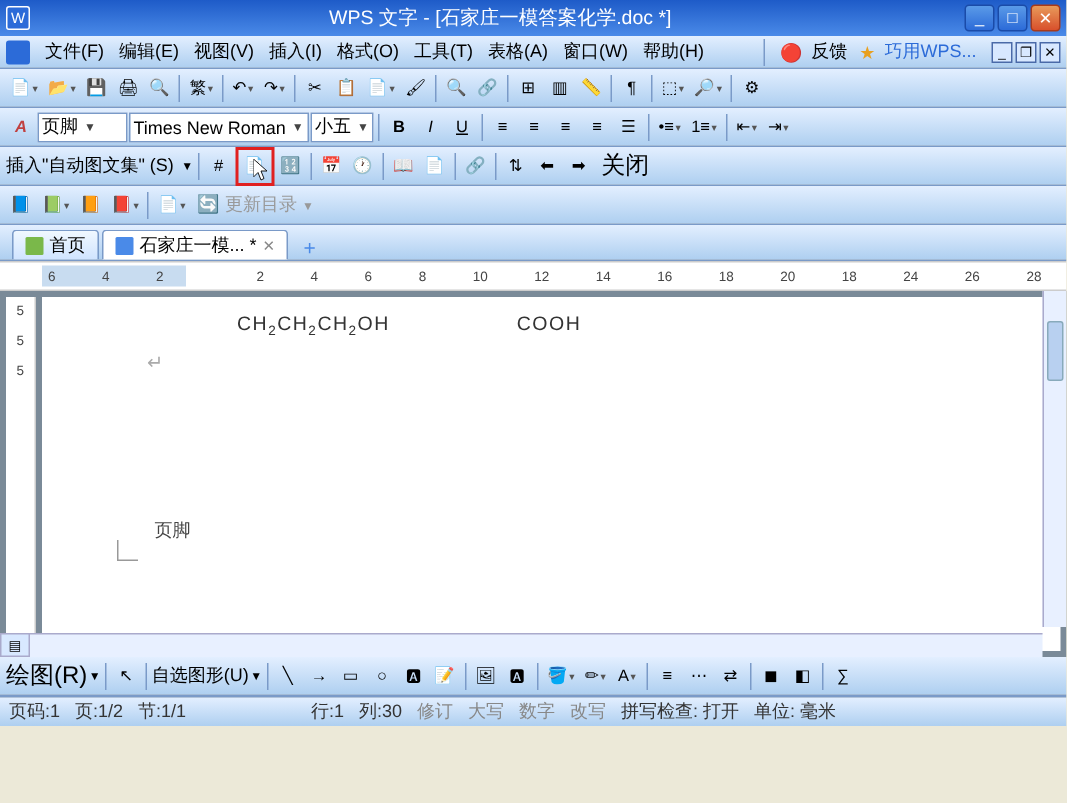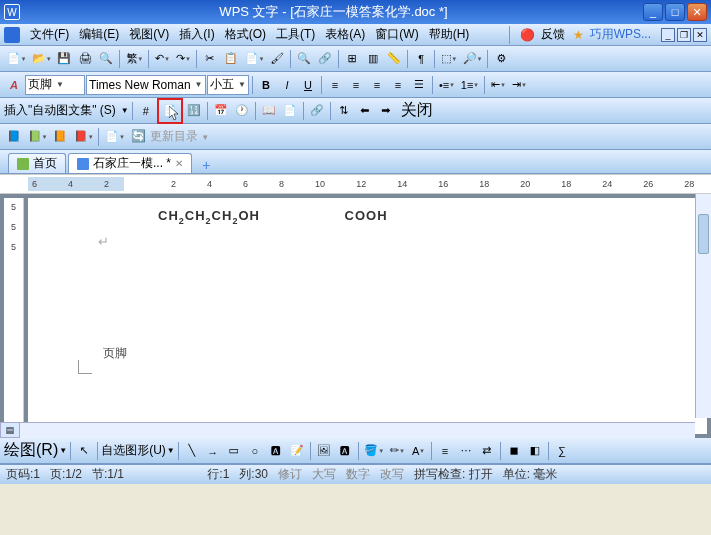--- a/index.html
+++ b/index.html
@@ -29,21 +29,21 @@
 .tab .ticon { width: 12px; height: 12px; background: #4a8ae8; border-radius: 1px; }
 .tab .ticon.home { background: #7ab84a; }
 .tab .close { font-size: 10px; color: #888; }
 .addtab { width: 16px; height: 16px; display: flex; align-items: center; justify-content: center; margin-left: 4px; cursor: pointer; color: #4a8ae8; font-size: 14px; }
 .ruler { height: 20px; background: #fff; border-top: 1px solid #ccc; border-bottom: 1px solid #ccc; display: flex; align-items: center; padding-left: 28px; font-size: 9px; color: #444; position: relative; }
 .ruler .bg { position: absolute; left: 28px; top: 2px; height: 14px; background: #c8dcf0; }
 .ruler .marks { position: relative; display: flex; gap: 31px; margin-left: 4px; }
 .document { height: 244px; background: #7a8a98; display: flex; padding: 4px; overflow: hidden; position: relative; }
 .vruler { width: 20px; background: #fff; border-right: 1px solid #ccc; font-size: 9px; color: #444; padding-top: 4px; text-align: center; }
 .page { flex: 1; background: #fff; margin-left: 4px; padding: 10px 30px; position: relative; font-size: 13px; color: #333; }
-.page .line1 { margin-left: 100px; letter-spacing: 1px; font-weight: bold; }
+.page .line1 { margin-left: 100px; letter-spacing: 1px; }
 .page .line2 { margin-top: 24px; margin-left: 60px; color: #666; }
 .footer-line { border-top: 1px dashed #666; margin-top: 68px; padding-top: 8px; font-size: 12px; display: flex; }
 .footer-label { position: absolute; left: 75px; bottom: 72px; font-size: 12px; color: #444; }
 .corner-mark { position: absolute; left: 50px; bottom: 60px; width: 14px; height: 14px; border-left: 1px solid #999; border-bottom: 1px solid #999; }
 .scroll-v { position: absolute; right: 0; top: 0; bottom: 20px; width: 16px; background: #e8f0ff; border-left: 1px solid #aac; }
 .scroll-v .thumb { position: absolute; top: 20px; left: 2px; right: 2px; height: 40px; background: #b8d0f0; border: 1px solid #8ab; border-radius: 2px; }
 .scroll-h { position: absolute; left: 20px; right: 16px; bottom: 0; height: 16px; background: #e8f0ff; border-top: 1px solid #aac; }
 .viewbtns { position: absolute; left: 0; bottom: 0; height: 16px; display: flex; }
 .viewbtn { width: 20px; height: 16px; border: 1px solid #aac; background: #d8e8ff; font-size: 9px; display: flex; align-items: center; justify-content: center; cursor: pointer; }
 .status { height: 20px; background: linear-gradient(#e3efff,#aecff0); display: flex; align-items: center; padding: 0 6px; font-size: 12px; color: #333; gap: 10px; border-top: 1px solid #7a9ac8; }

